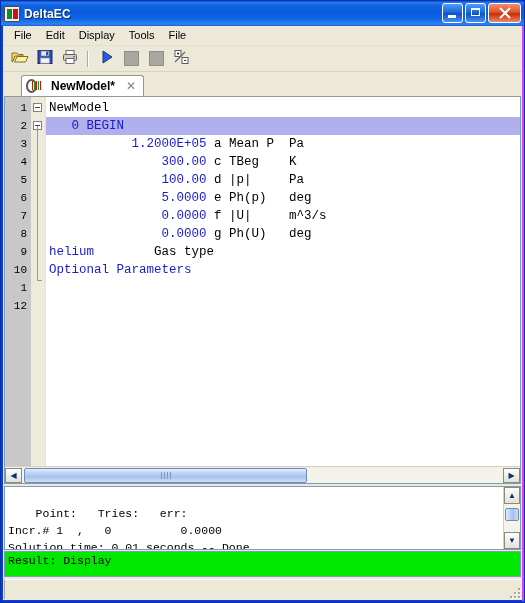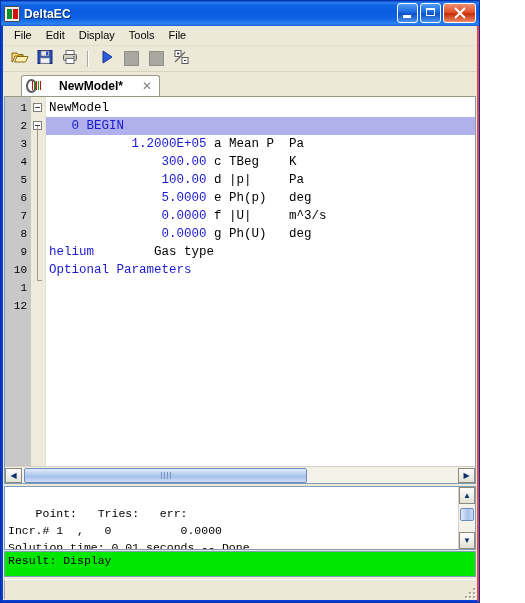--- a/index.html
+++ b/index.html
@@ -12,21 +12,21 @@
     width: 525px;
     height: 603px;
     overflow: hidden;
     font-family: "Liberation Sans", sans-serif;
   }
 
   
   .window {
     position: absolute;
     left: 0; top: 0;
-    width: 480px;
+    width: 525px;
     height: 603px;
     box-sizing: border-box;
     background: #15803d;
     border: 1px solid #0631a8;
     display: flex;
     flex-direction: column;
   }
 
   
   .titlebar {
@@ -121,21 +121,21 @@
   .win-btn.close .x2 { transform: rotate(-45deg); }
 
   
   .client {
     flex: 1 1 auto;
     background: #ece9d8;
     display: flex;
     flex-direction: column;
     min-height: 0;
     border-left: 2px solid #0b3fd4;
-    border-right: 2px solid #ef4444;
+    border-right: 2px solid #d946ef;
     border-bottom: 2px solid #0b3fd4;
     box-sizing: border-box;
   }
 
   
   .menubar {
     flex: 0 0 19px;
     background: #ece9d8;
     display: flex;
     align-items: center;
@@ -192,21 +192,21 @@
   }
   .tab {
     height: 21px;
     background: #ffffff;
     border: 1px solid #9a9782;
     border-bottom: none;
     border-radius: 3px 3px 0 0;
     display: flex;
     align-items: center;
     padding: 0 4px 0 4px;
-    gap: 16px;
+    gap: 8px;
     cursor: default;
     box-sizing: border-box;
   }
   .tab-icon {
     width: 17px; height: 15px;
     position: relative;
     flex: 0 0 17px;
   }
   .tab-icon .oval {
     position: absolute;

